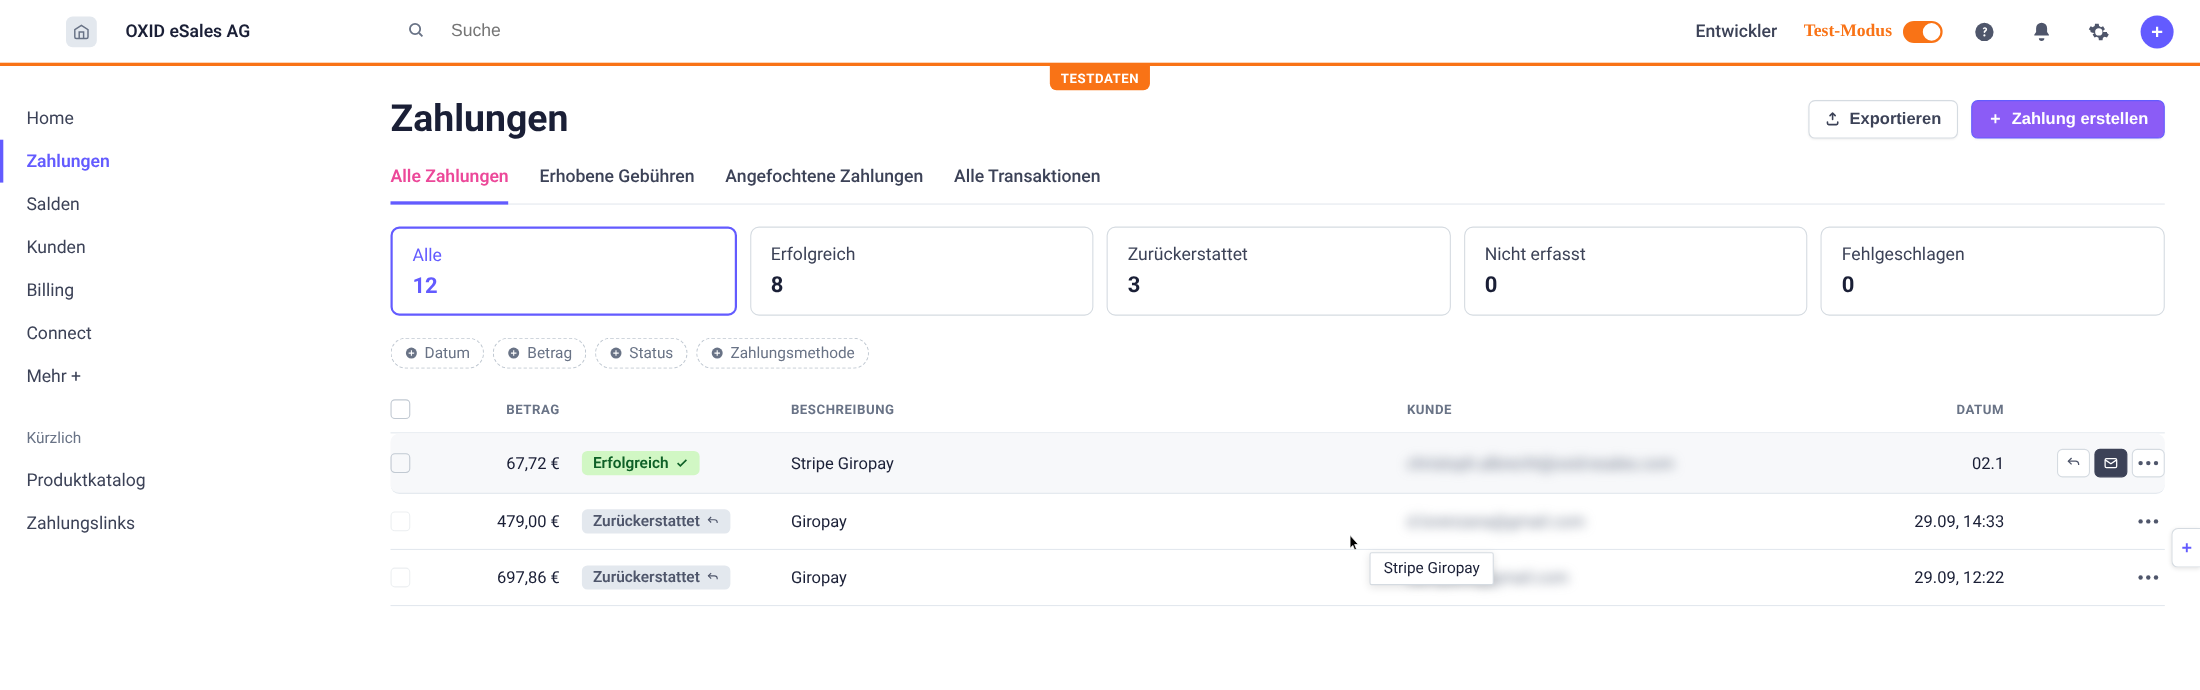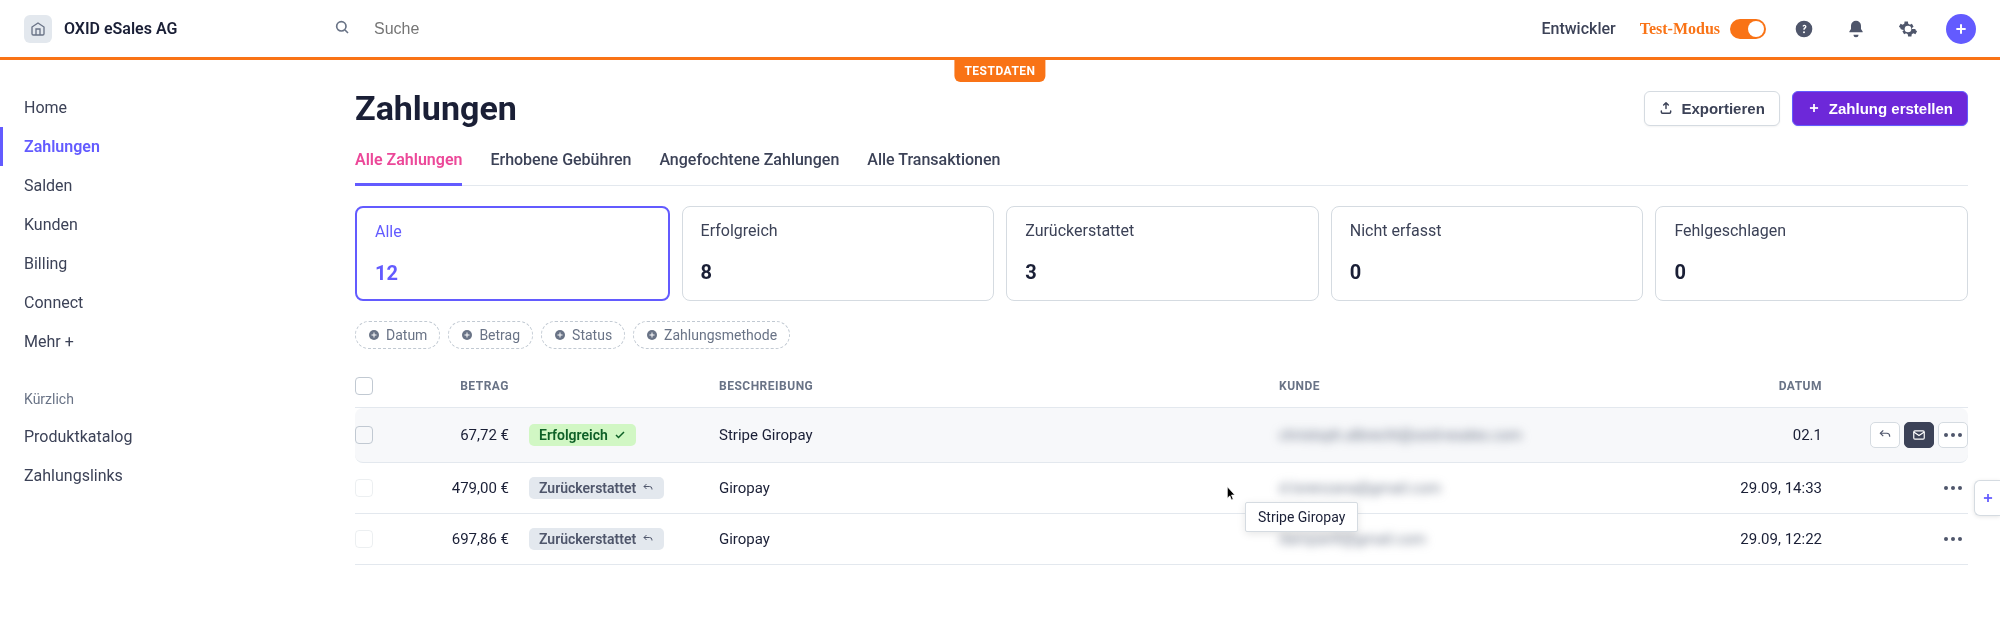--- a/index.html
+++ b/index.html
@@ -1,20 +1,20 @@
 <!DOCTYPE html>
 <html><head>
   <meta charset="utf-8">
   <style>
     * { margin: 0; padding: 0; box-sizing: border-box; }
     body { font-family: -apple-system, BlinkMacSystemFont, "Segoe UI", Roboto, sans-serif; color: #1a1f36; background: #fff; width: 2000px; height: 627px; overflow: hidden; position: relative; }
     
     
     .topbar { display: flex; align-items: center; height: 60px; padding: 0 24px; border-bottom: 3px solid #f97316; }
-    .org { display: flex; align-items: center; gap: 12px; width: 310px; }
+    .org { display: flex; align-items: center; gap: 26px; width: 310px; margin-left: 36px; }
     .org-icon { width: 28px; height: 28px; background: #e3e8ee; border-radius: 6px; display: flex; align-items: center; justify-content: center; }
     .org-icon svg { width: 16px; height: 16px; }
     .org-name { font-weight: 600; font-size: 16px; }
     .search { display: flex; align-items: center; gap: 24px; flex: 1; color: #697386; }
     .search svg { width: 16px; height: 16px; }
     .search-input { border: none; outline: none; font-size: 16px; color: #697386; width: 300px; }
     .top-right { display: flex; align-items: center; gap: 24px; margin-left: auto; }
     .top-link { font-size: 16px; color: #3c4257; font-weight: 500; cursor: pointer; }
     .test-mode { display: flex; align-items: center; gap: 10px; font-family: Liberation Serif, serif; }
     .test-mode-label { color: #f97316; font-weight: 600; font-size: 16px; }
@@ -33,31 +33,31 @@
     .sidebar { width: 275px; padding: 28px 0 0 0; }
     .nav-item { padding: 10px 24px; font-size: 16px; color: #3c4257; cursor: pointer; }
     .nav-item.active { color: #635bff; font-weight: 600; border-left: 3px solid #635bff; padding-left: 21px; }
     .nav-section { padding: 30px 24px 10px; font-size: 14px; color: #697386; }
     
     .main { flex: 1; padding: 28px 32px 0 80px; }
     .page-header { display: flex; align-items: center; justify-content: space-between; margin-bottom: 12px; }
     .page-title { font-size: 34px; font-weight: 700; }
     .header-actions { display: flex; gap: 12px; }
     .btn { display: inline-flex; align-items: center; gap: 8px; padding: 8px 14px; border-radius: 6px; font-size: 15px; font-weight: 600; cursor: pointer; border: 1px solid #d5dbe1; background: #fff; color: #3c4257; box-shadow: 0 1px 2px rgba(0,0,0,0.05); }
-    .btn.primary { background: #6d28d9; color: #fff; border-color: #635bff; }
+    .btn.primary { background: #8b5cf6; color: #fff; border-color: #635bff; }
     .btn svg { width: 14px; height: 14px; }
     
     .tabs { display: flex; gap: 28px; border-bottom: 1px solid #e3e8ee; }
     .tab { padding: 10px 0 14px; font-size: 16px; color: #3c4257; cursor: pointer; font-weight: 500; }
     .tab.active { color: #ec4899; border-bottom: 3px solid #635bff; margin-bottom: -1px; font-weight: 600; }
     
     .stats { display: flex; gap: 12px; margin: 20px 0; }
     .stat-card { flex: 1; border: 1px solid #d5dbe1; border-radius: 8px; padding: 14px 18px; cursor: pointer; }
     .stat-card.active { border: 2px solid #635bff; }
-    .stat-label { font-size: 16px; color: #3c4257; margin-bottom: 20px; }
+    .stat-label { font-size: 16px; color: #3c4257; margin-bottom: 6px; }
     .stat-value { font-size: 20px; font-weight: 700; color: #1a1f36; }
     .stat-card.active .stat-label, .stat-card.active .stat-value { color: #635bff; }
     
     .filters { display: flex; gap: 8px; margin-bottom: 16px; }
     .filter-chip { display: inline-flex; align-items: center; gap: 6px; padding: 5px 12px; border: 1px dashed #c1c9d2; border-radius: 16px; font-size: 14px; color: #697386; cursor: pointer; }
     .filter-chip svg { width: 12px; height: 12px; }
     
     .table { width: 100%; }
     .thead { display: flex; align-items: center; padding: 12px 0; border-bottom: 1px solid #e3e8ee; }
     .th { font-size: 12px; font-weight: 700; letter-spacing: 0.5px; color: #697386; text-transform: uppercase; }

